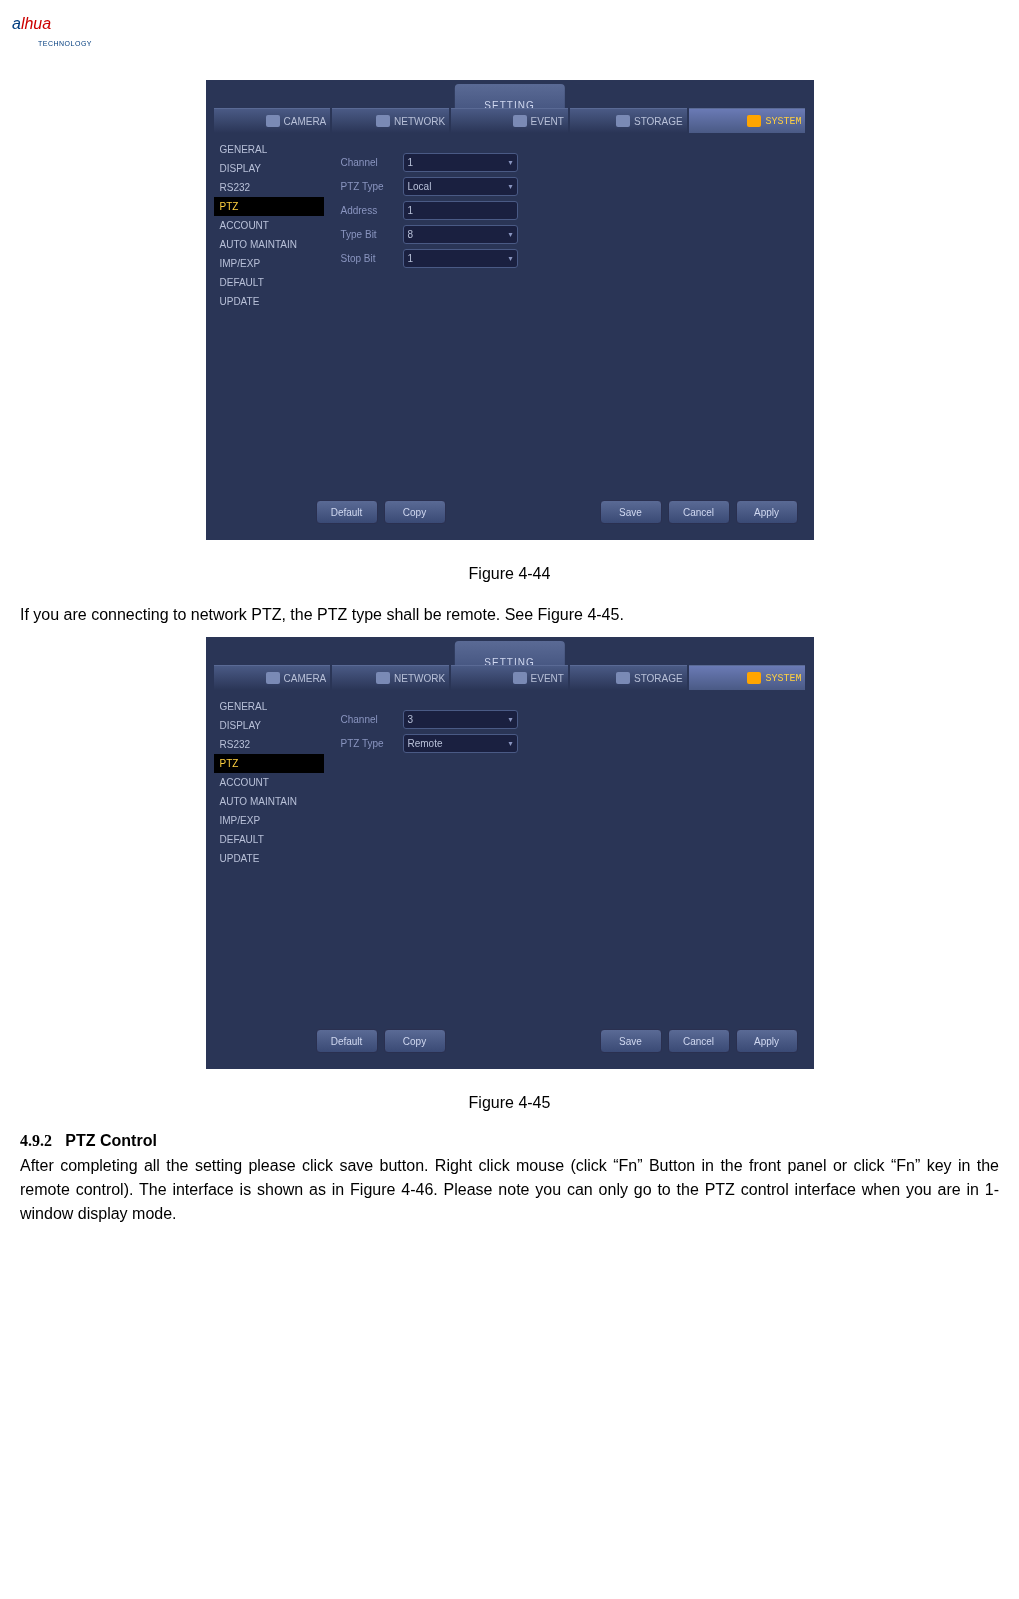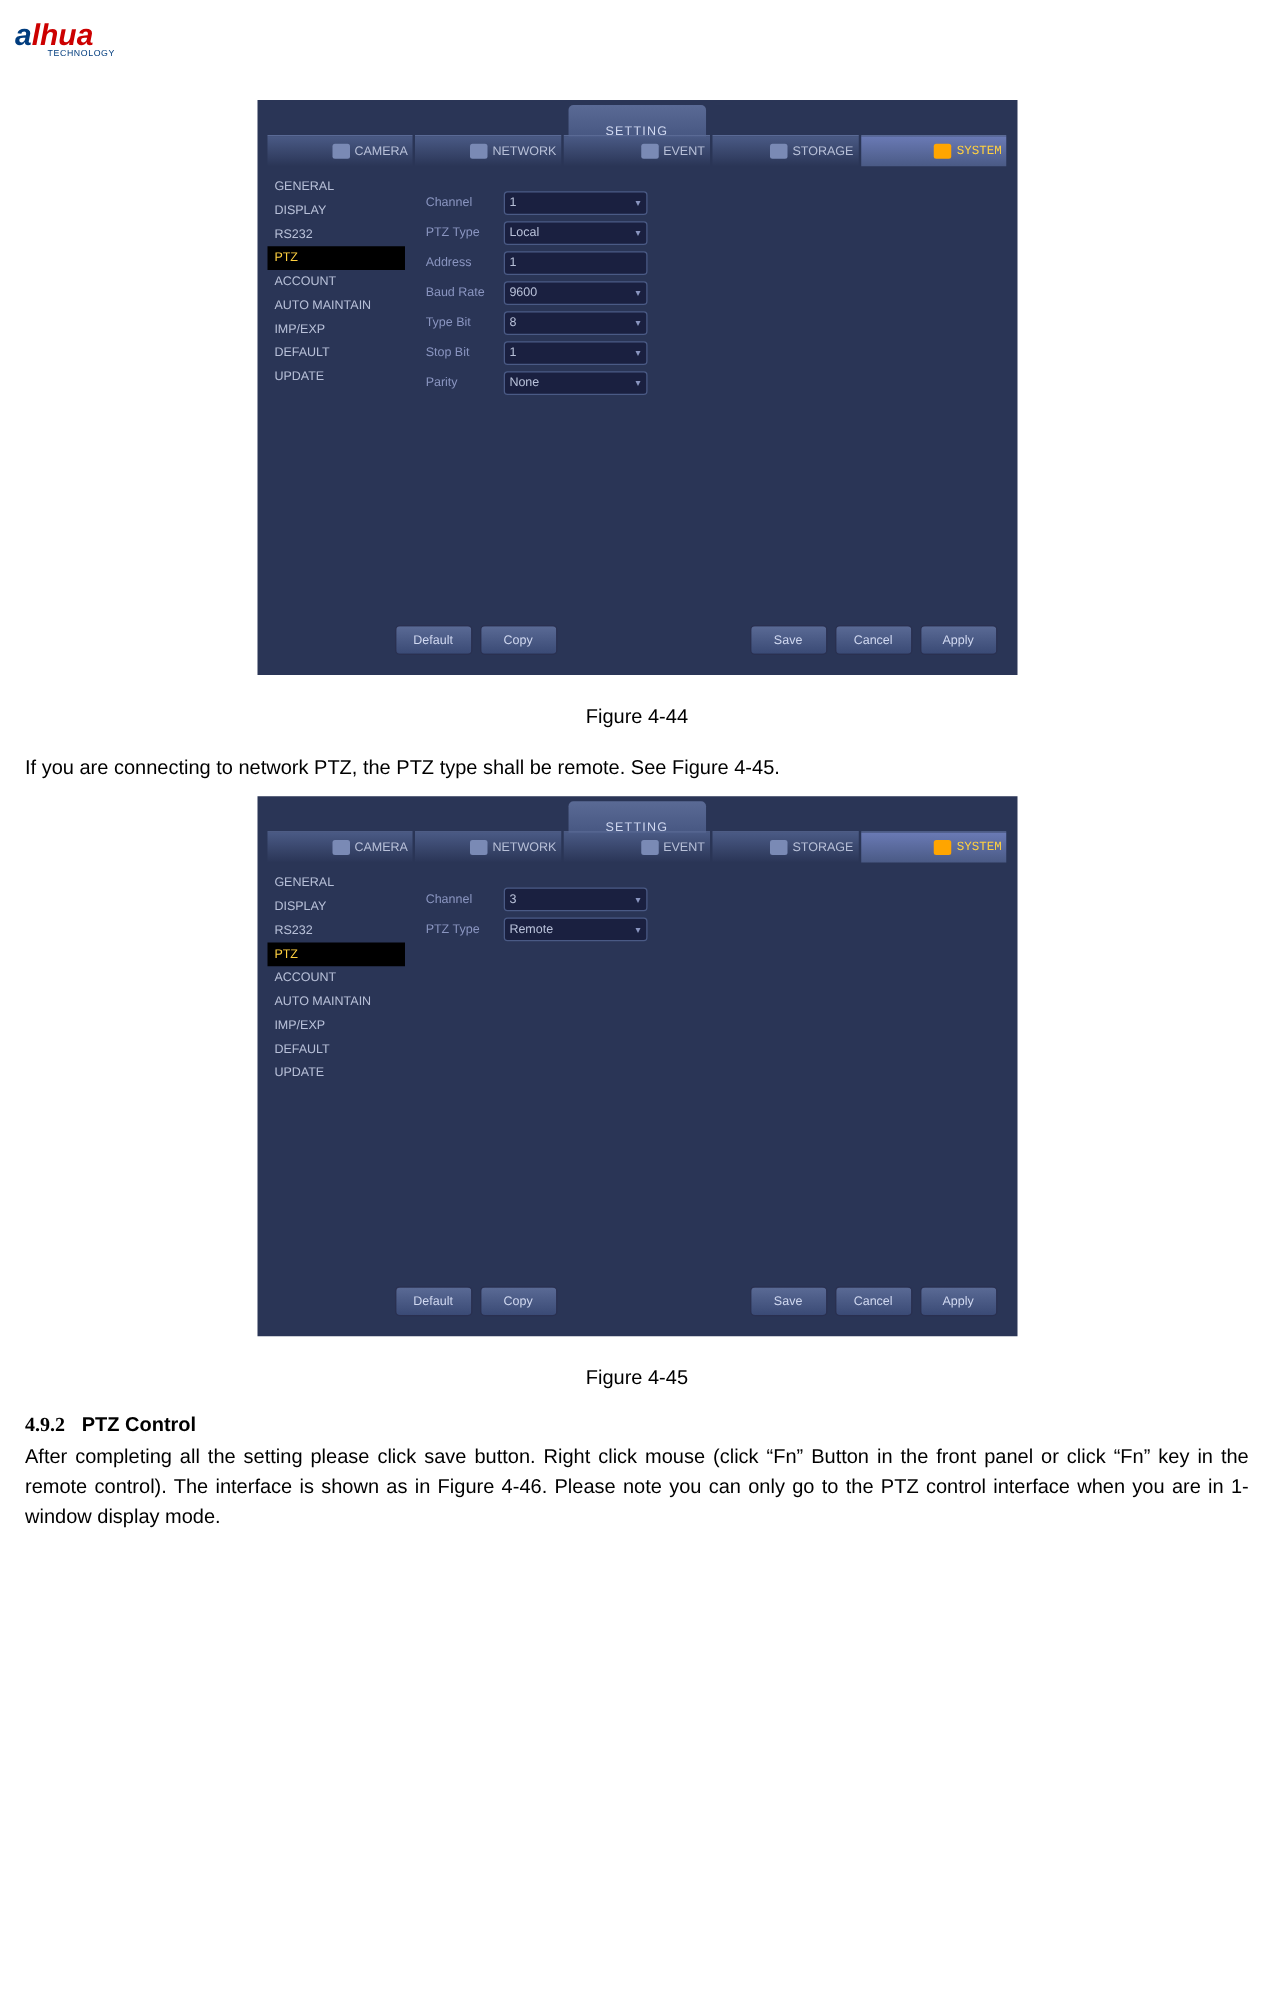--- a/index.html
+++ b/index.html
@@ -7,23 +7,23 @@
     padding: 30px 20px 20px 20px;
     font-family: Arial, sans-serif;
     background: #fff;
     width: 979px;
     position: relative;
   }
   .logo {
     position: absolute;
     top: 15px;
     left: 12px;
-    font-weight: bold;
+    font-weight: normal;
     font-style: italic;
-    font-size: 24px;
+    font-size: 16px;
     color: #c00;
   }
   .logo .blue { color: #003c7e; }
   .logo-sub {
     position: absolute;
     top: 40px;
     left: 38px;
     font-size: 7px;
     color: #003c7e;
     letter-spacing: 0.5px;
@@ -239,41 +239,29 @@
           <span>Local</span>
         </div>
       </div>
     <div class="form-row">
         <span class="form-label">Address</span>
         <div class="form-select noarrow">
           <span>1</span>
         </div>
       </div>
     <div class="form-row">
-        <span class="form-label">Baud Rate</span>
-        <div class="form-select">
-          <span>9600</span>
-        </div>
-      </div>
-    <div class="form-row">
         <span class="form-label">Type Bit</span>
         <div class="form-select">
           <span>8</span>
         </div>
       </div>
     <div class="form-row">
         <span class="form-label">Stop Bit</span>
         <div class="form-select">
           <span>1</span>
-        </div>
-      </div>
-    <div class="form-row">
-        <span class="form-label">Parity</span>
-        <div class="form-select">
-          <span>None</span>
         </div>
       </div>
   </div>
   <div class="bottom-buttons">
     <div class="btn">Default</div>
     <div class="btn">Copy</div>
     <div class="spacer"></div>
     <div class="btn">Save</div>
     <div class="btn">Cancel</div>
     <div class="btn">Apply</div>

